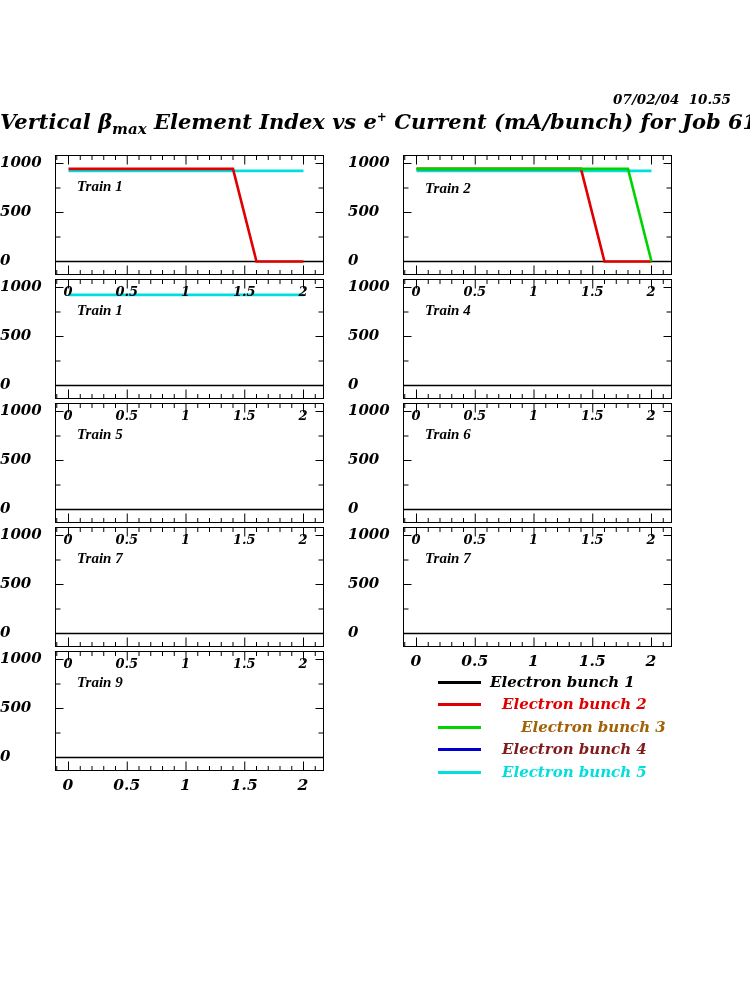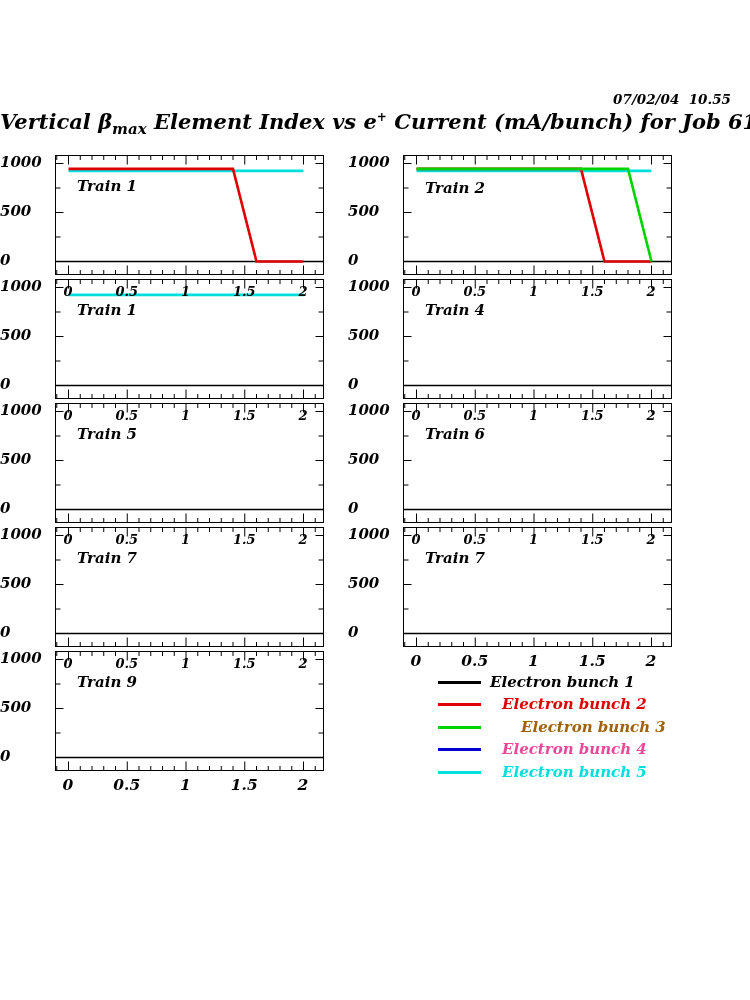--- a/index.html
+++ b/index.html
@@ -43,21 +43,21 @@
     font-size: 15px;
     vertical-align: -5px;
     line-height: 0;
   }
   #page-title sup {
     font-size: 12px;
     vertical-align: 8px;
     line-height: 0;
   }
   .plot-svg { position: absolute; overflow: visible; }
-  .train-label { font-size: 15px; }
+  .train-label { font-size: 15px; font-family: Liberation Serif, serif; }
   .ytick-label { font-size: 15px; width: 48px; }
   .xtick-label { transform: translateX(-50%); }
   .legend-line { position: absolute; height: 3px; }
   .legend-label {
     position: absolute;
     font-style: italic;
     font-weight: bold;
     font-size: 15px;
     white-space: pre;
     line-height: 1;
@@ -618,21 +618,21 @@
       </svg>
     </div>
   <div id="legend">
       <div class="legend-line" style="left: 438px; top: 680.5px; width: 43px; background: rgb(0, 0, 0);"></div>
       <div class="legend-label" style="left: 490px; top: 674.5px; color: rgb(0, 0, 0);">Electron bunch 1</div>
       <div class="legend-line" style="left: 438px; top: 703px; width: 43px; background: rgb(224, 0, 0);"></div>
       <div class="legend-label" style="left: 502px; top: 697px; color: rgb(224, 0, 0);">Electron bunch 2</div>
       <div class="legend-line" style="left: 438px; top: 725.5px; width: 43px; background: rgb(0, 212, 0);"></div>
       <div class="legend-label" style="left: 502px; top: 719.5px; color: #a16207; margin-left: 19px;">Electron bunch 3</div>
       <div class="legend-line" style="left: 438px; top: 748px; width: 43px; background: rgb(0, 0, 204);"></div>
-      <div class="legend-label" style="left: 502px; top: 742px; color: #ec4899;">Electron bunch 4</div>
+      <div class="legend-label" style="left: 502px; top: 742px; color: #7f1d1d;">Electron bunch 4</div>
       <div class="legend-line" style="left: 438px; top: 770.5px; width: 43px; background: rgb(0, 222, 222);"></div>
       <div class="legend-label" style="left: 502px; top: 764.5px; color: rgb(0, 222, 222);">Electron bunch 5</div>
     </div>
 <div class="lbl train-label" style="left: 77px; top: 179px;">Train 1</div>
     <div class="lbl ytick-label" style="left: 0px; top: 155px;">1000</div>
     <div class="lbl ytick-label" style="left: 0px; top: 204px;">500</div>
     <div class="lbl ytick-label" style="left: 0px; top: 253px;">0</div>
     <div class="lbl xtick-label" style="left: 68px; top: 285px; font-size: 13px;">0</div>
     <div class="lbl xtick-label" style="left: 126.75px; top: 285px; font-size: 13px;">0.5</div>
     <div class="lbl xtick-label" style="left: 185.5px; top: 285px; font-size: 13px;">1</div>

